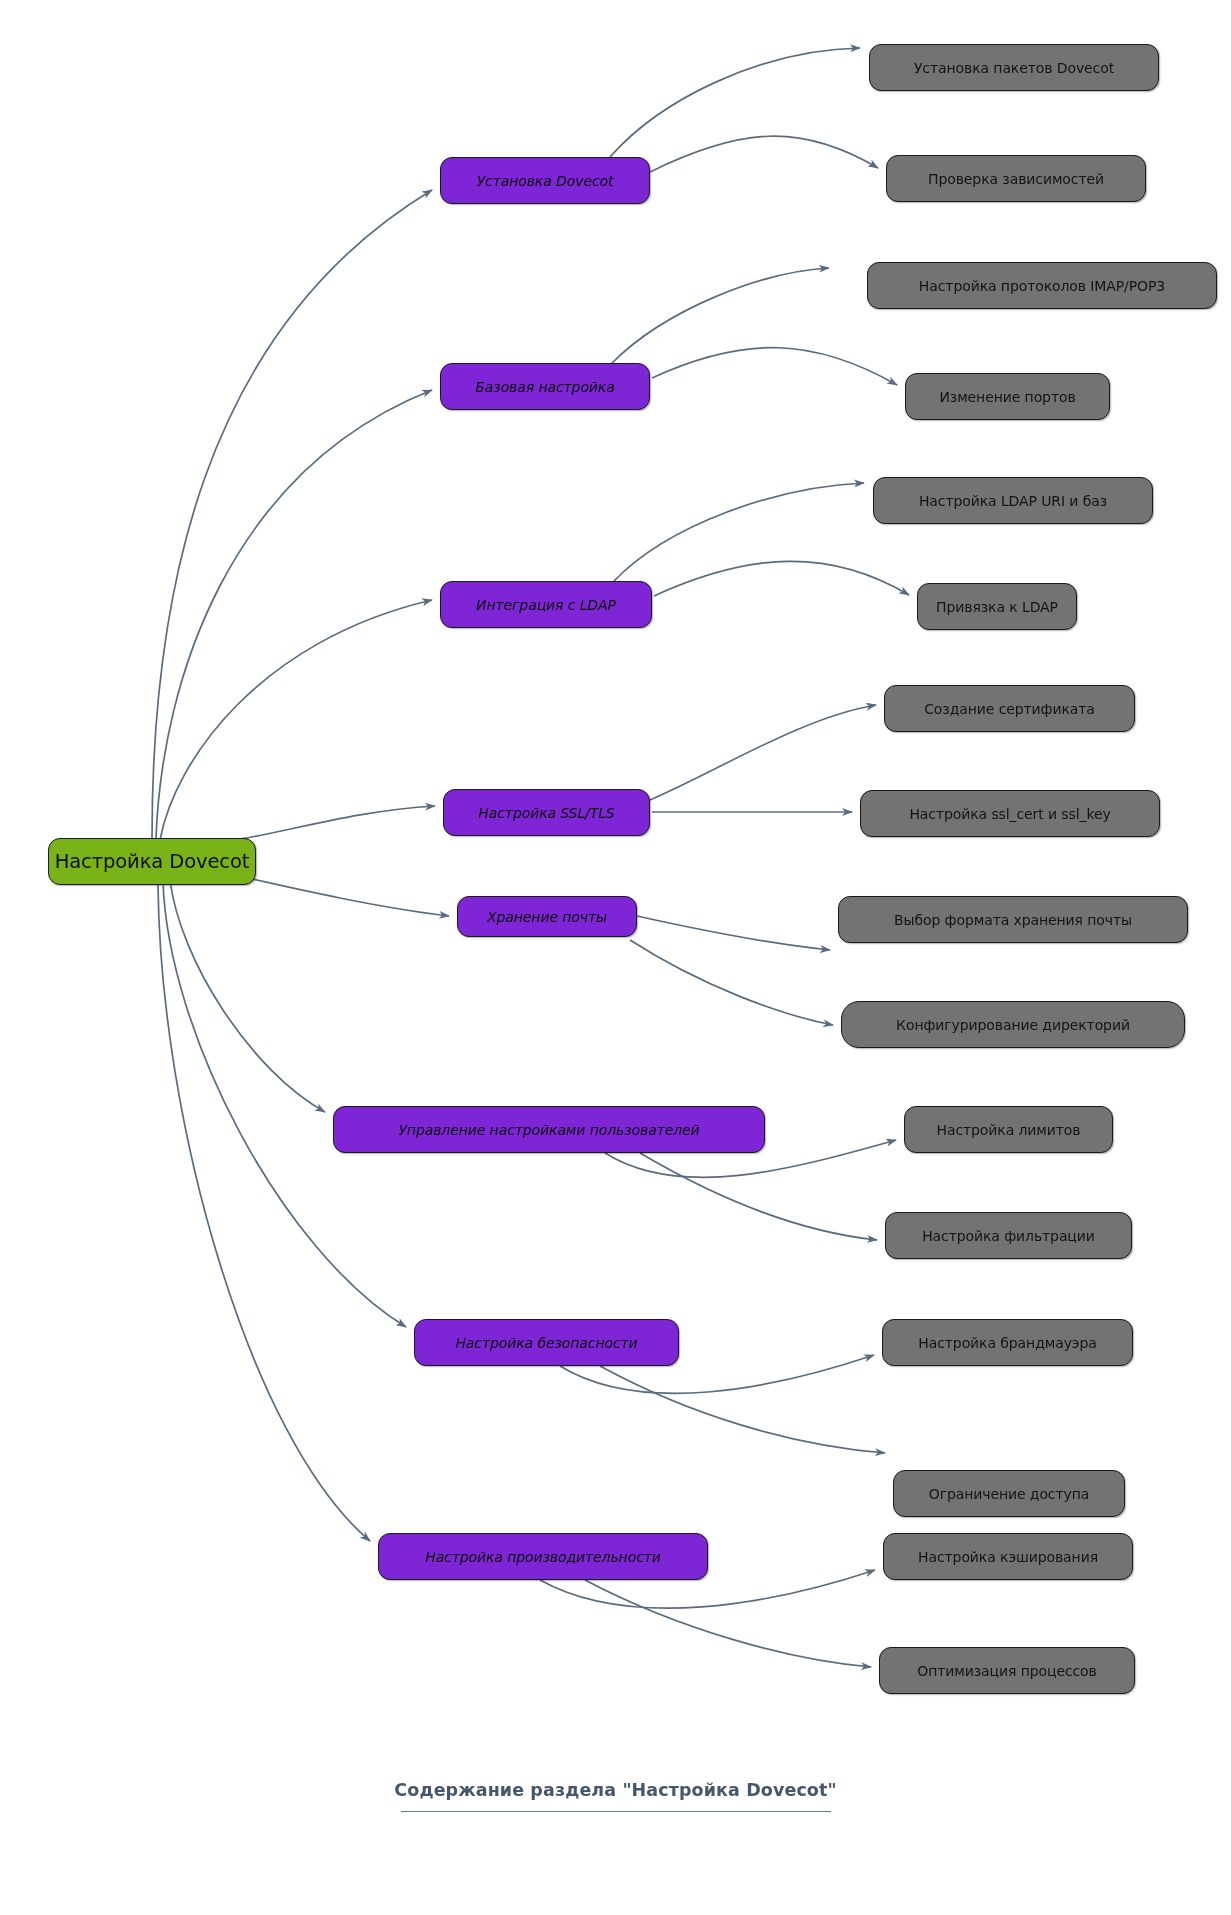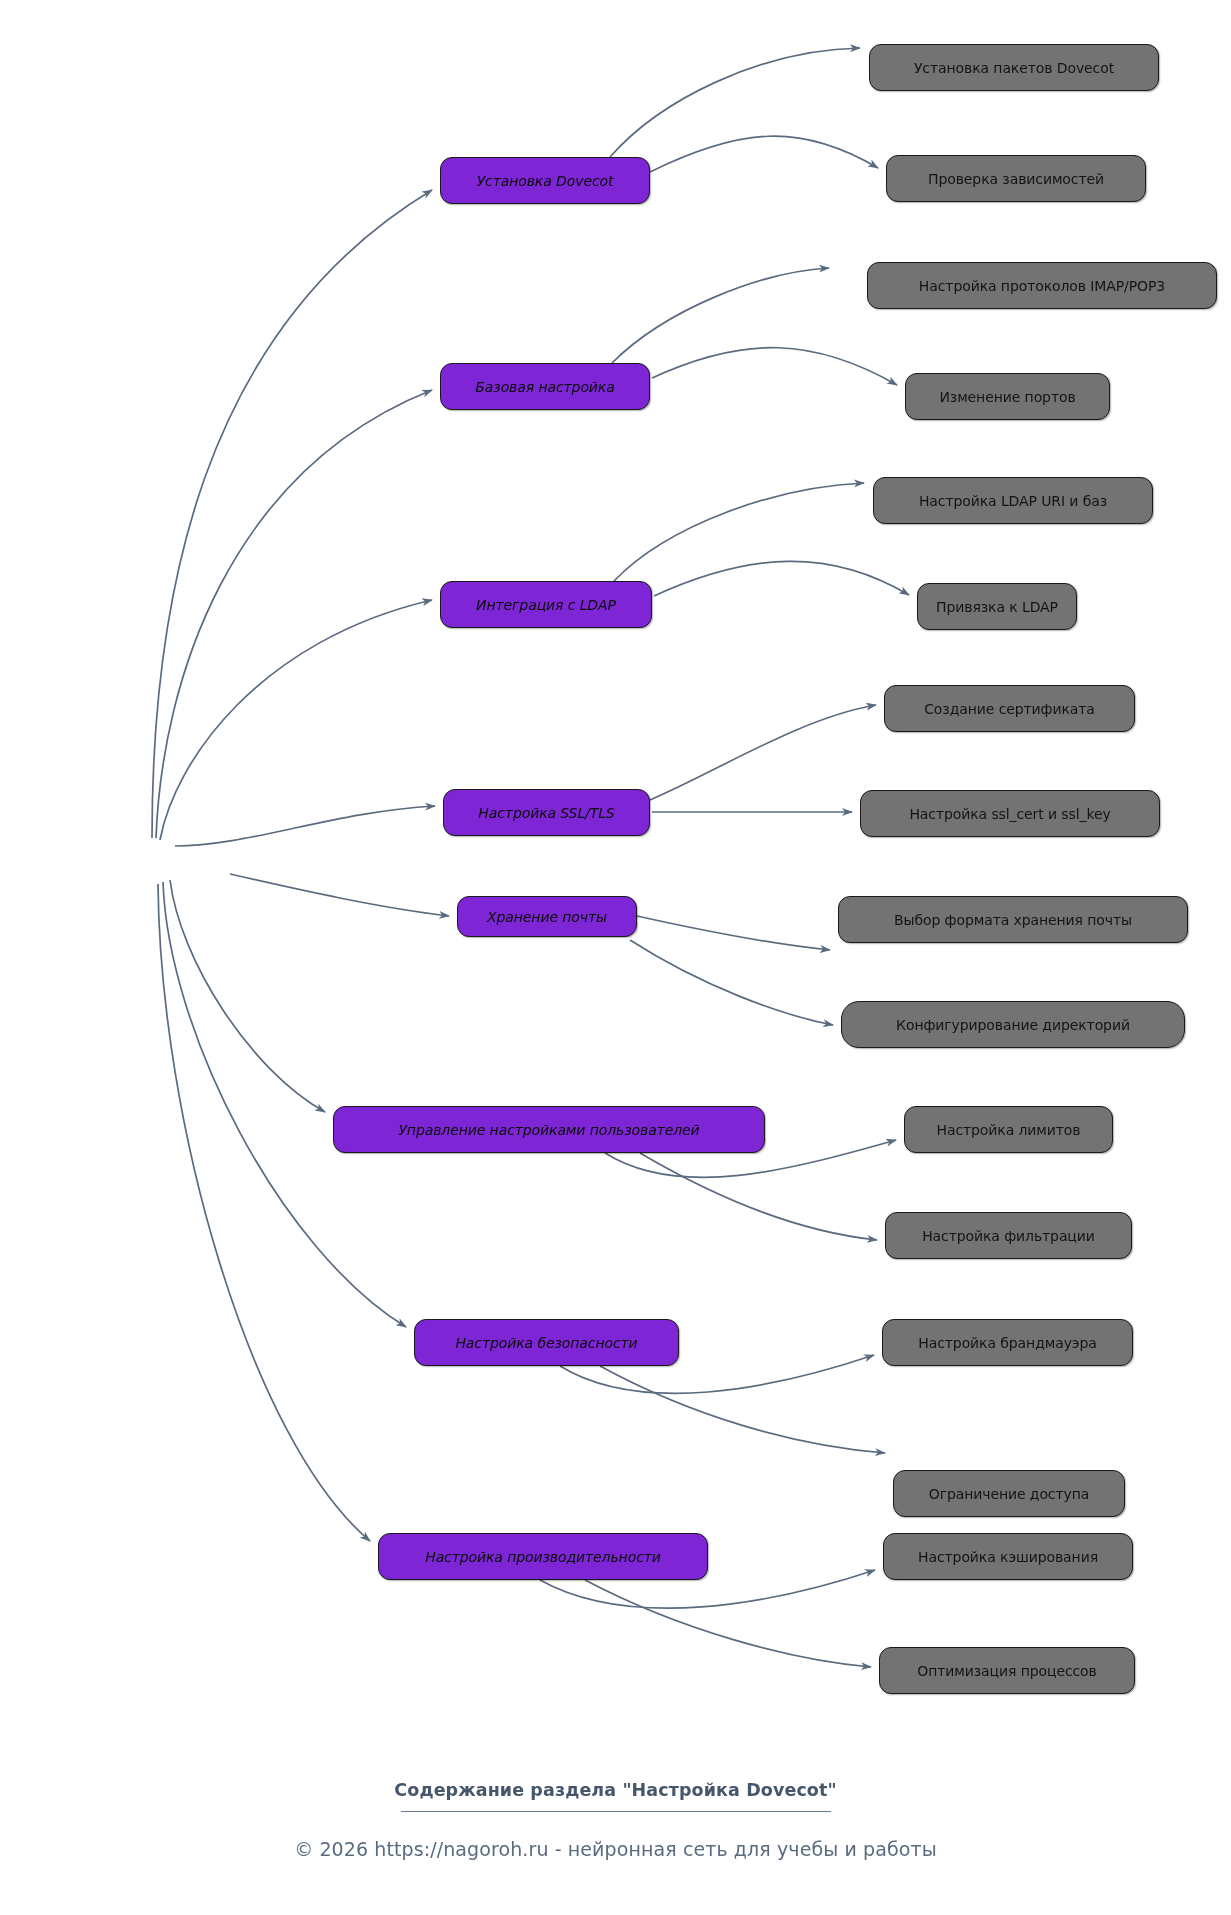--- a/index.html
+++ b/index.html
@@ -155,20 +155,23 @@
     <g fill="none" stroke="#5a6b80" stroke-width="1.7" marker-end="url(#arrowhead)">
       <path d="M560,1366 C640,1415 770,1390 874,1355"></path>
       <path d="M600,1366 C690,1415 790,1445 885,1453"></path>
     </g>
     <g fill="none" stroke="#5a6b80" stroke-width="1.7" marker-end="url(#arrowhead)">
       <path d="M540,1580 C630,1630 770,1605 875,1570"></path>
       <path d="M585,1580 C680,1630 790,1660 871,1667"></path>
     </g>
   </svg>
 
+  <div class="node node-root" id="node-root" style="left: 48px; top: 838px; width: 208px; height: 47px;">
+    <span class="node-label">Настройка Dovecot</span>
+  </div>
 
   <div id="node-container">
       <div class="node node-branch" style="left: 440px; top: 157px; width: 210px; height: 47px;">
         <span class="node-label">Установка Dovecot</span>
       </div>
       <div class="node node-leaf" style="left: 869px; top: 44px; width: 290px; height: 47px;">
         <span class="node-label">Установка пакетов Dovecot</span>
       </div>
       <div class="node node-leaf" style="left: 886px; top: 155px; width: 260px; height: 47px;">
         <span class="node-label">Проверка зависимостей</span>
@@ -235,14 +238,13 @@
       </div>
       <div class="node node-leaf" style="left: 879px; top: 1639px; width: 256px; height: 47px; margin-top: 8px;">
         <span class="node-label">Оптимизация процессов</span>
       </div>
     </div>
 </div>
 
 <div id="footer-block">
   <div id="footer-title">Содержание раздела "Настройка Dovecot"</div>
   <div id="footer-rule"></div>
-  <div id="footer-copyright">© 2026 https://nagoroh.ru - нейронная сеть для учебы и работы</div>
 </div>
 
 </body></html>

